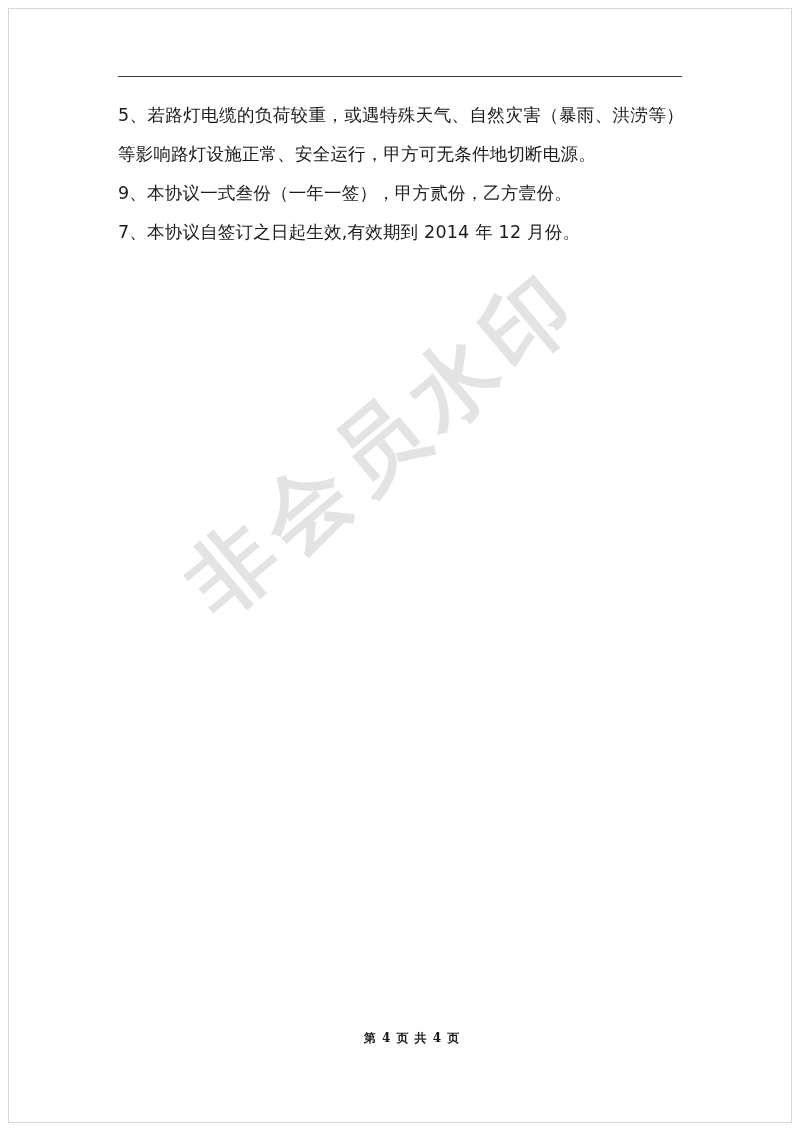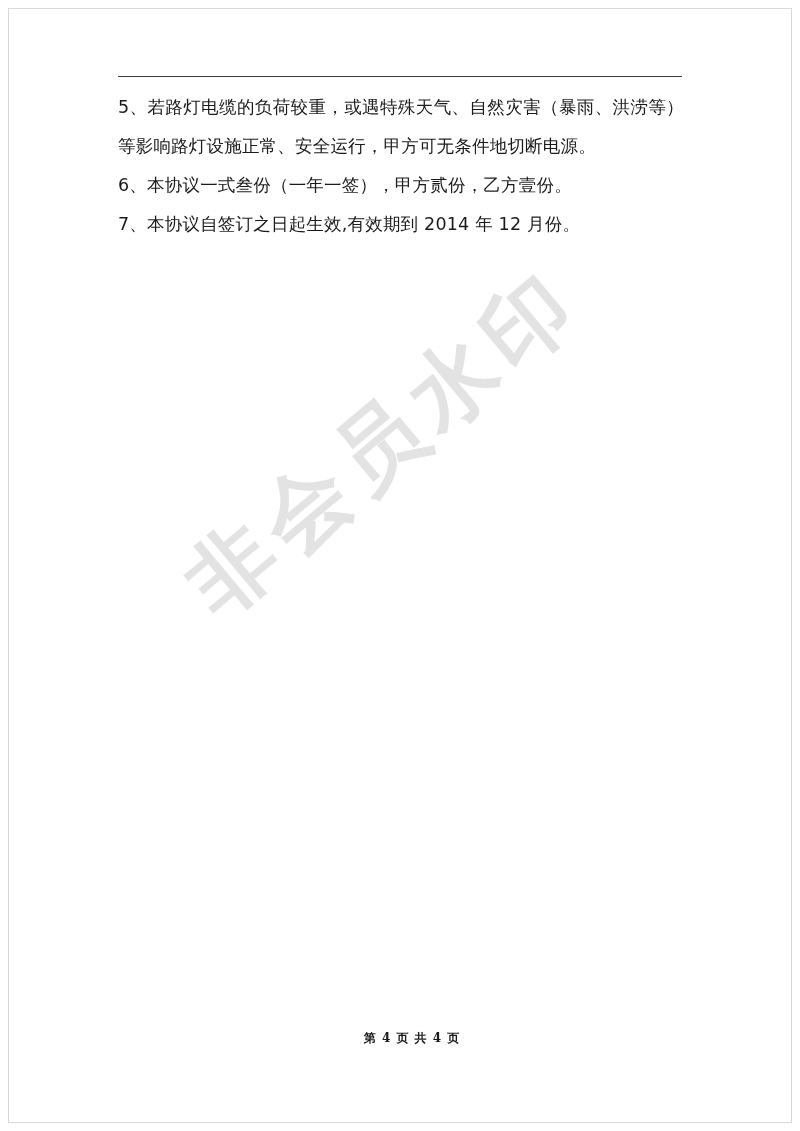--- a/index.html
+++ b/index.html
@@ -31,21 +31,21 @@
     position: absolute;
     left: 118px;
     top: 76px;
     width: 564px;
     height: 0;
     border-top: 1px solid #3a3a3a;
   }
   .content {
     position: absolute;
     left: 118px;
-    top: 88px;
+    top: 96px;
     width: 566px;
   }
   .para {
     font-size: 17.5px;
     line-height: 39px;
     color: #1a1a1a;
     letter-spacing: 0.2px;
     margin: 0;
     text-align: justify;
     text-justify: inter-ideograph;
@@ -83,21 +83,21 @@
 <body>
 
 <div class="page">
 
   <div class="page-border"></div>
 
   <div class="header-rule"></div>
 
   <div class="content">
     <p class="para">5、若路灯电缆的负荷较重，或遇特殊天气、自然灾害（暴雨、洪涝等）等影响路灯设施正常、安全运行，甲方可无条件地切断电源。</p>
-    <p class="para">6、本协议一式叁份（一年一签），甲方贰份，乙方壹份。</p>
+    <p class="para">9、本协议一式叁份（一年一签），甲方贰份，乙方壹份。</p>
     <p class="para">7、本协议自签订之日起生效,有效期到 2014 年 12 月份。</p>
   </div>
 
   <div class="watermark">非会员水印</div>
 
   <div class="footer">第 4 页 共 4 页</div>
 
 </div>
 
 </body></html>

